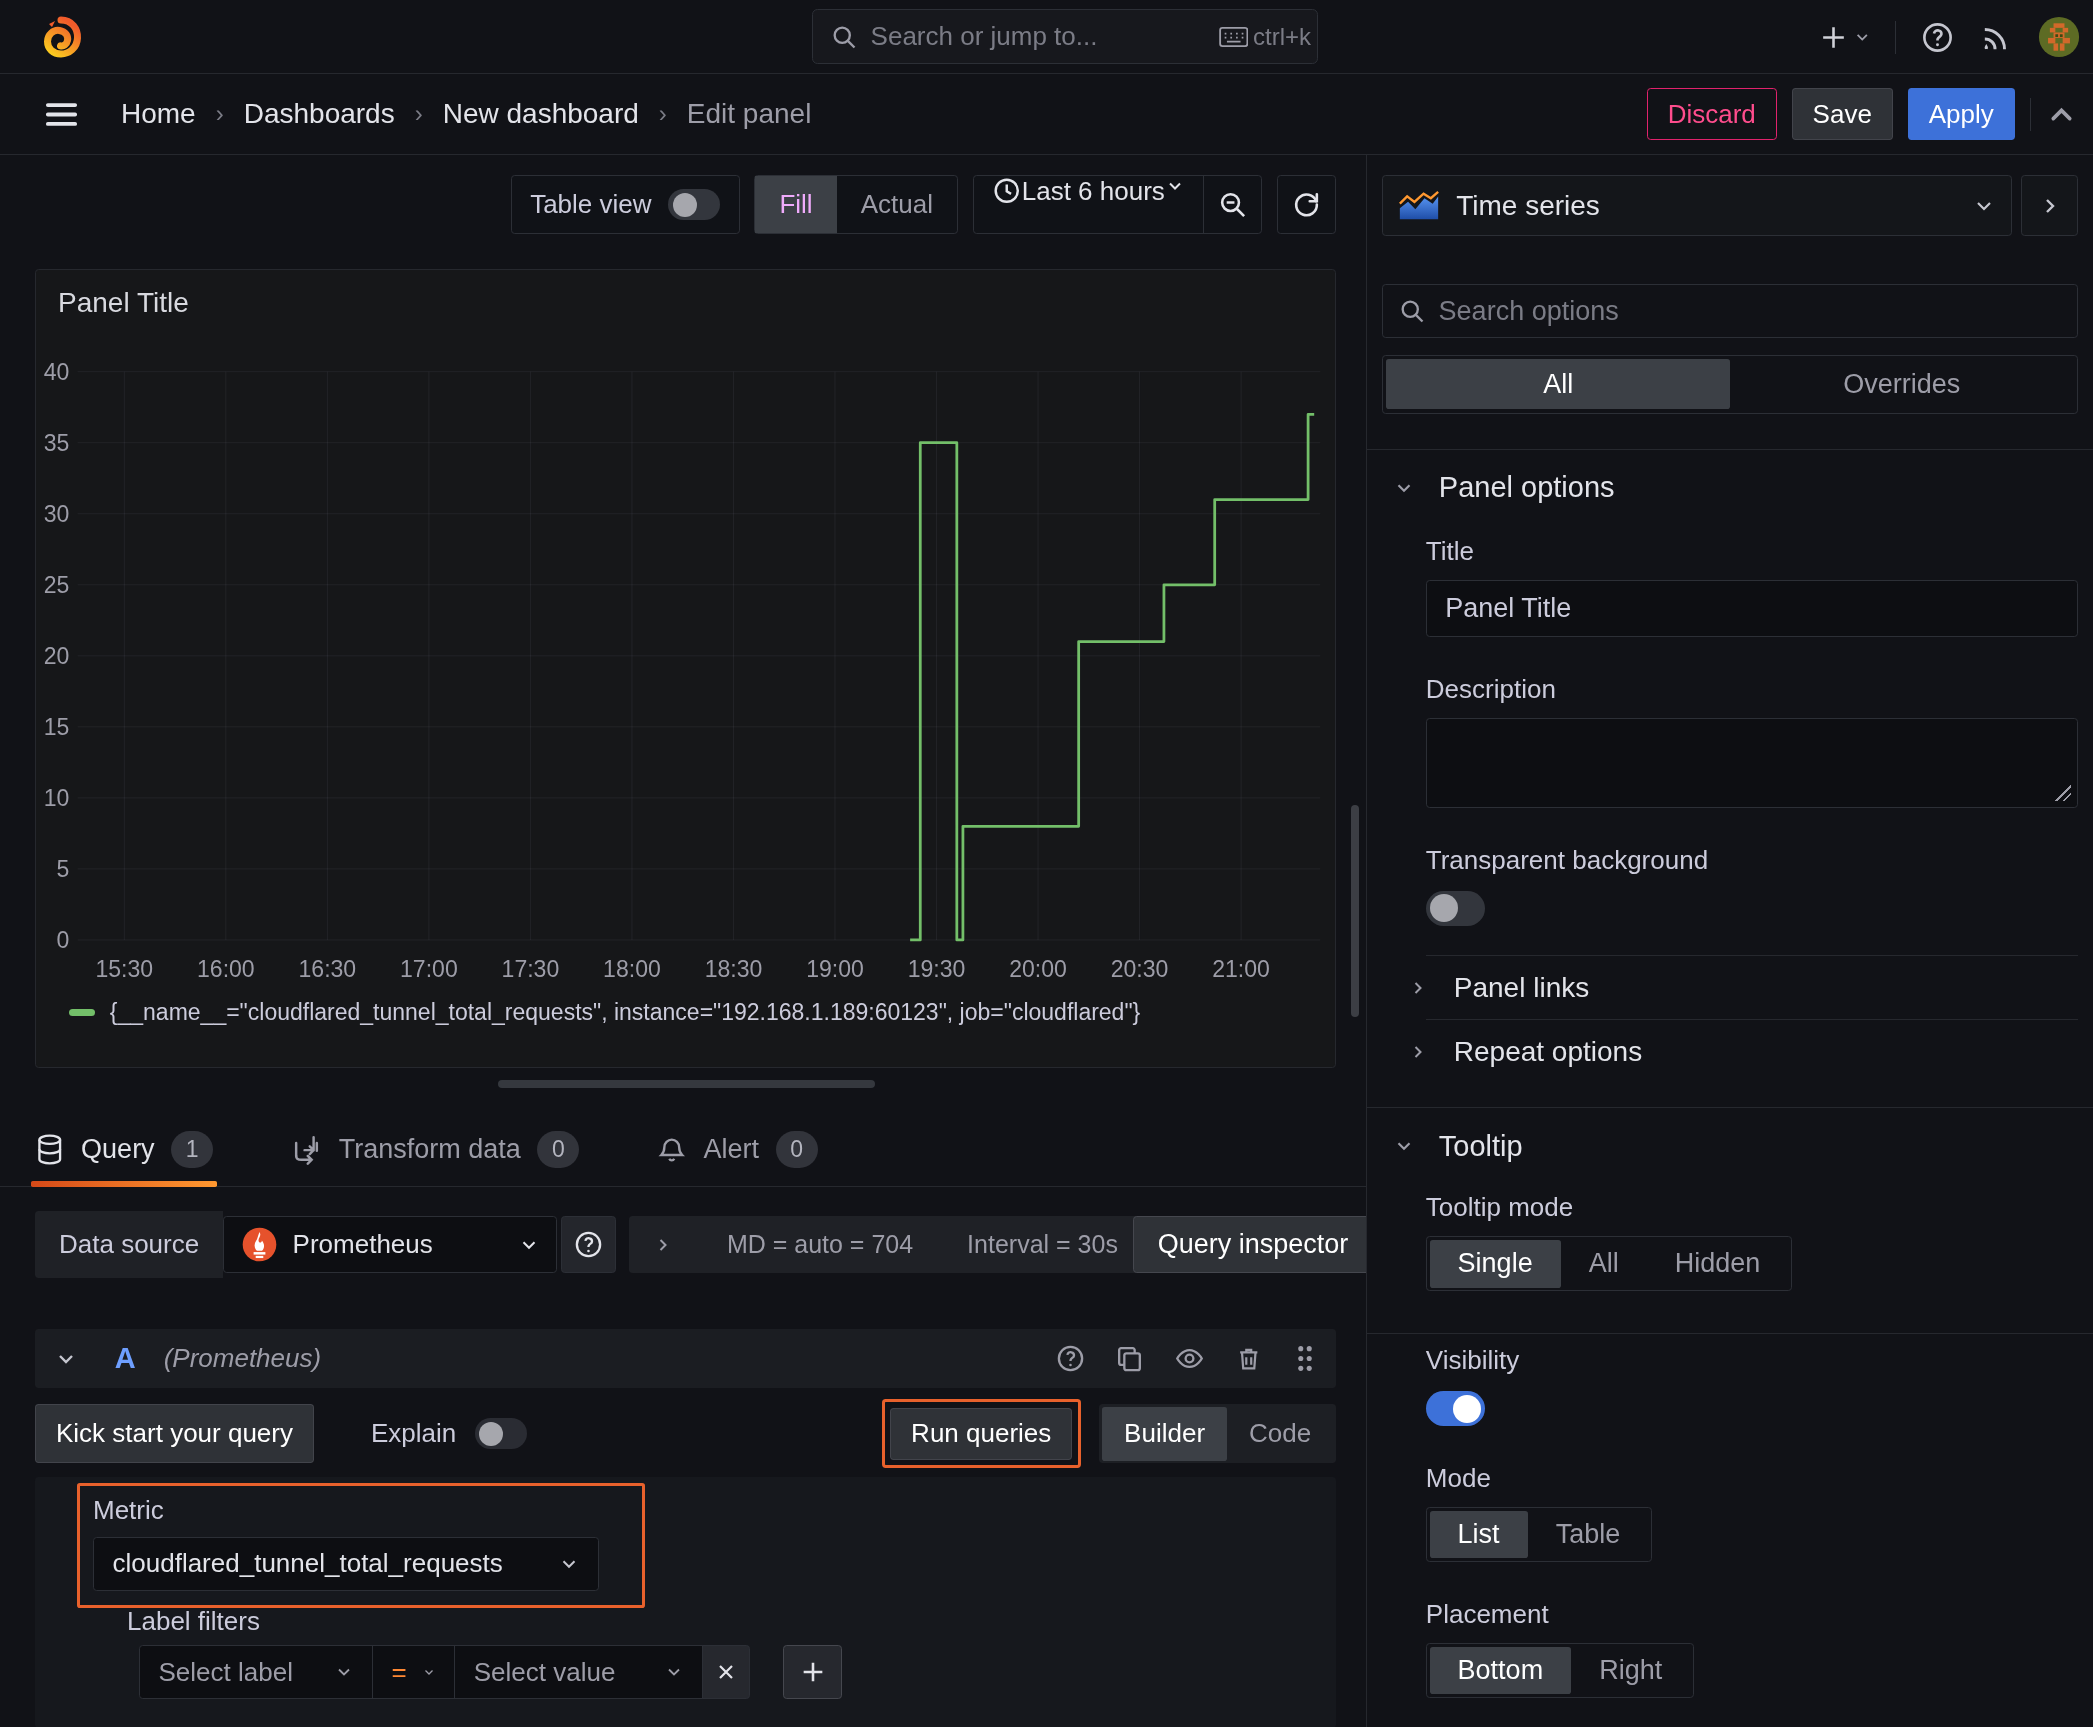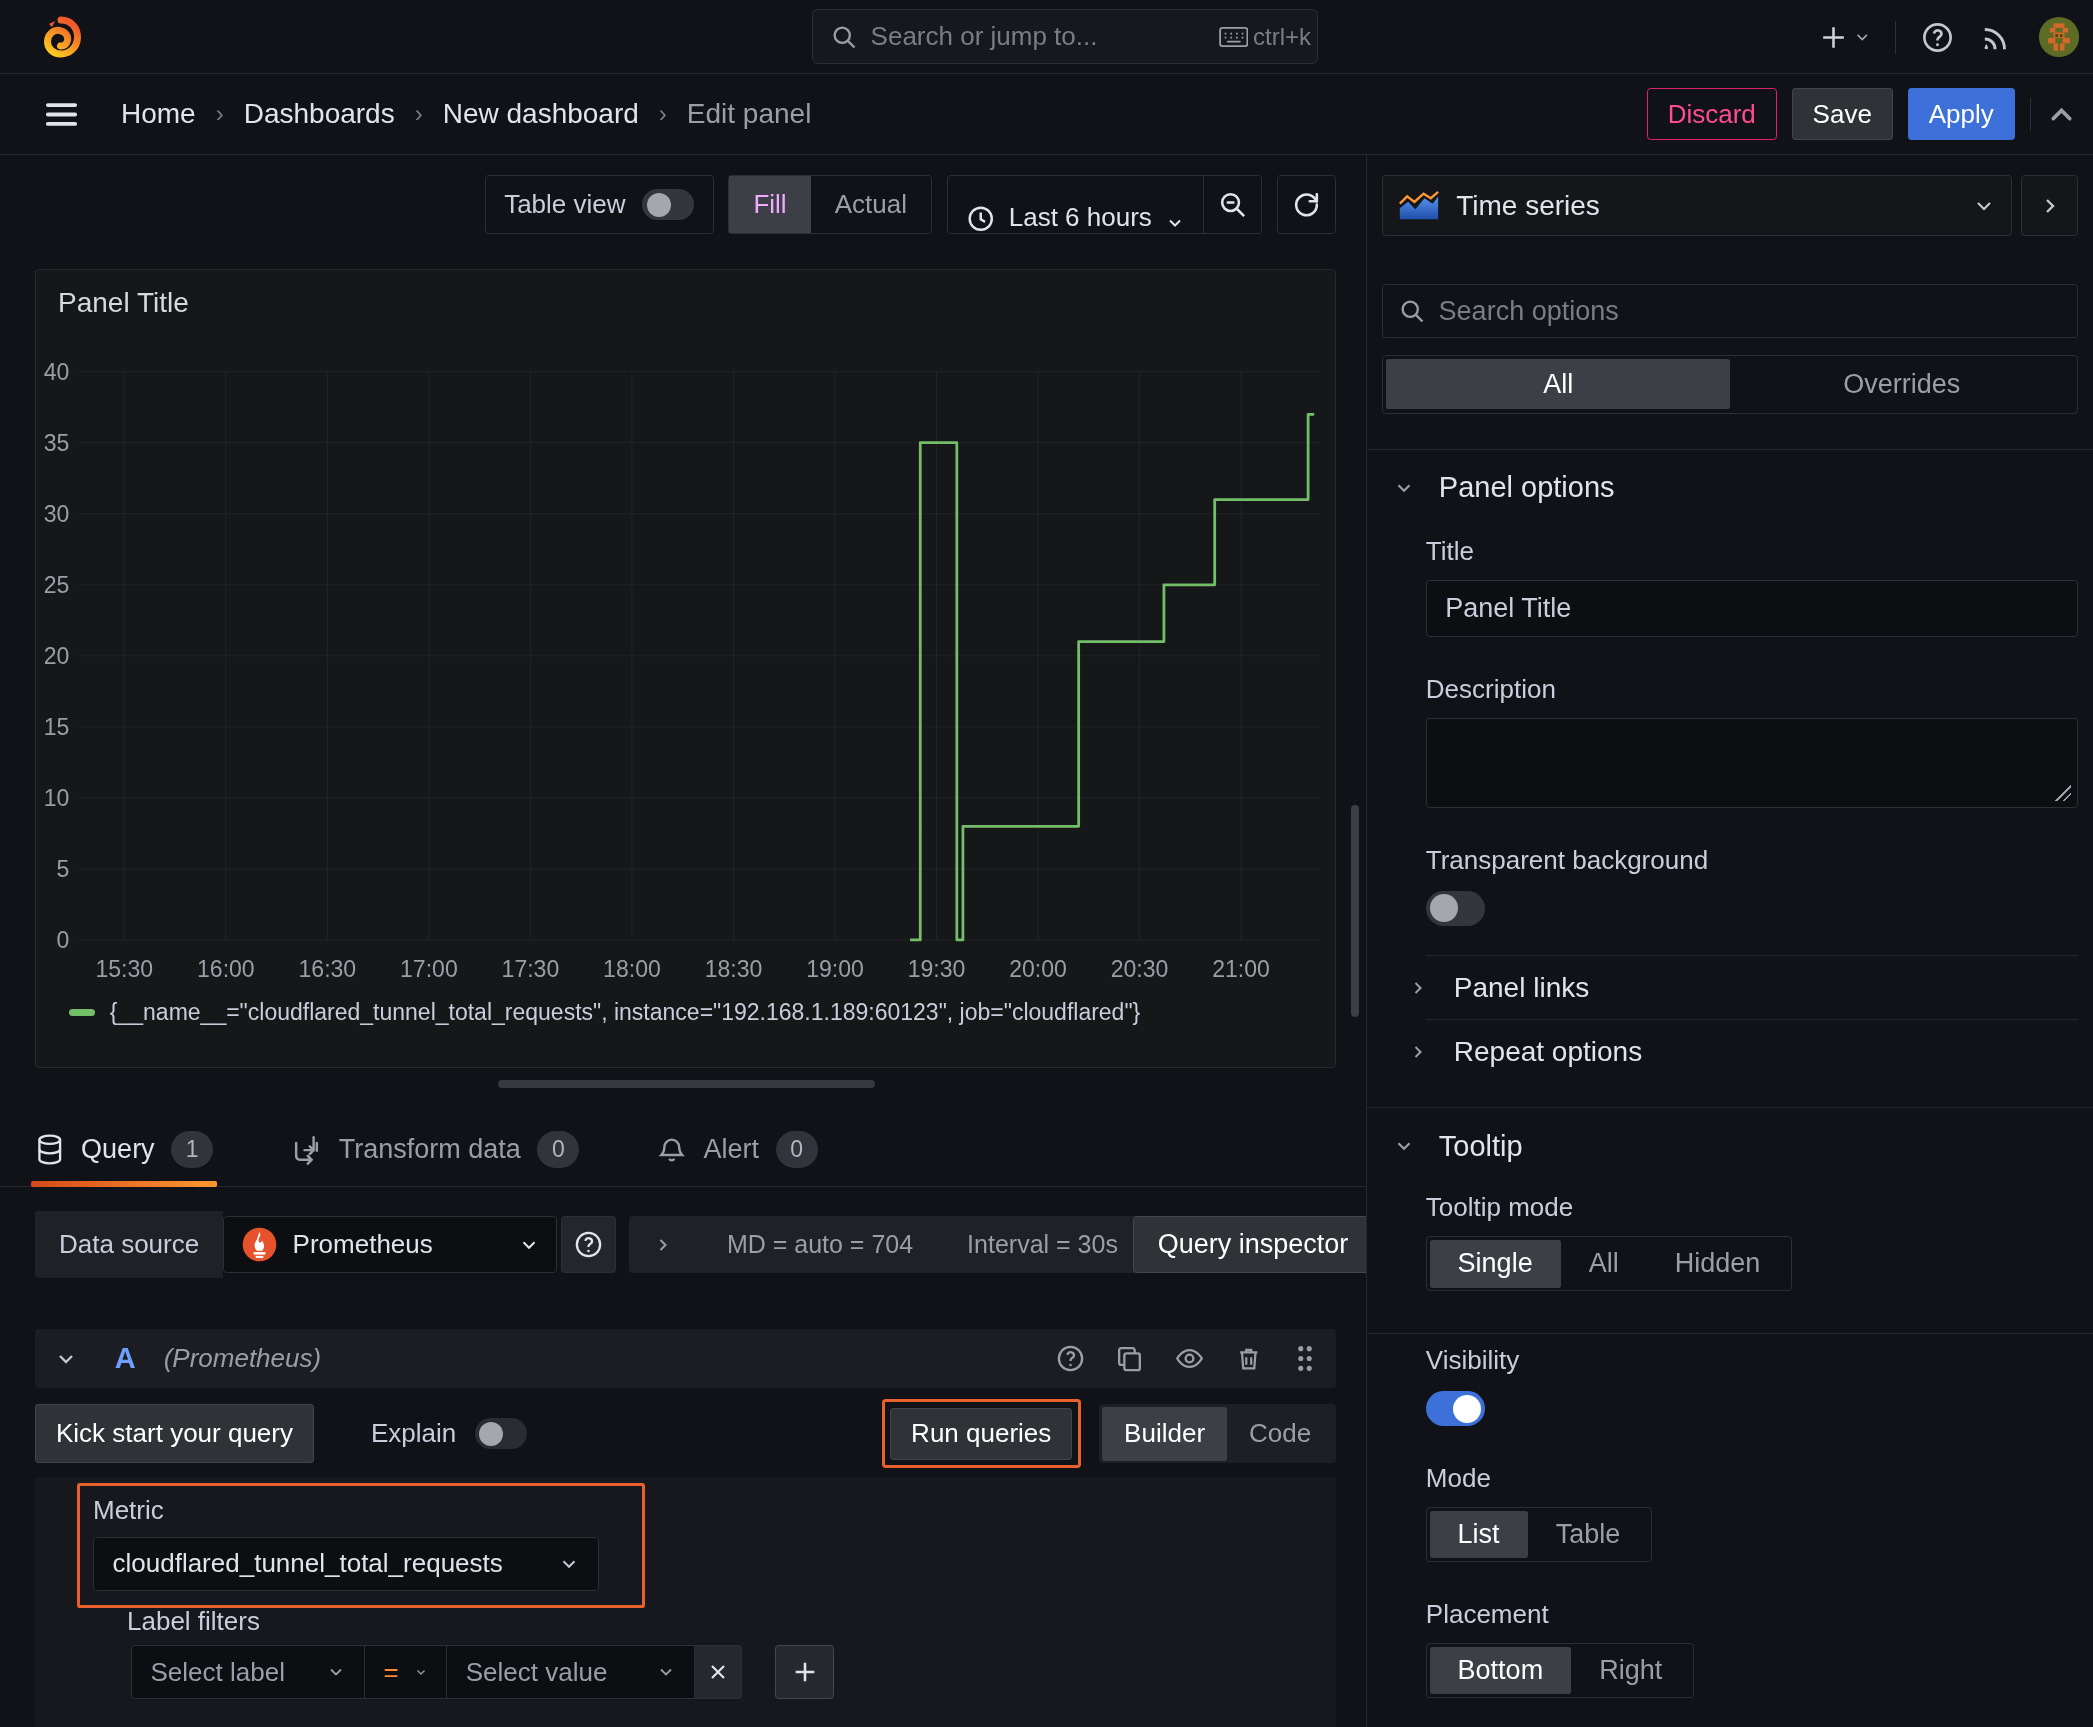--- a/index.html
+++ b/index.html
@@ -37,21 +37,21 @@
   .btn-secondary{background:var(--btn);border:0.9px solid rgba(204,204,220,.12);color:#fff}
   .btn-primary{background:var(--blue);color:#fff}
   
   .main-toolbar{position:absolute;top:175px;right:757px;display:flex;align-items:center;gap:14.8px}
   .box{border:0.9px solid var(--border2);border-radius:3.7px;background:rgba(17,18,23,.6);height:59px;display:flex;align-items:center}
   .tableview{padding:0 18.5px;gap:16.6px;color:var(--text)}
   .seg{display:flex;align-items:stretch;height:59px}
   .seg .s{padding:0 24px;display:flex;align-items:center;color:var(--text2)}
   .seg .s.on{background:var(--sel);color:#f0abfc}
   .timegrp{padding:0}
-  .timegrp .part{display:flex;align-items:flex-end;gap:13px;padding:0 18.5px;height:100%;color:#e3e4ea}
+  .timegrp .part{display:flex;align-items:flex-start;padding:0 18.5px;height:100%;color:#e3e4ea}
   .timegrp .vd{width:0.9px;height:100%;background:var(--border2)}
   .sqbtn{width:57px;height:59px;display:flex;align-items:center;justify-content:center;color:var(--text);}
   
   .chart-panel{position:absolute;left:35px;top:269px;width:1301px;height:799px;background:var(--panel);border:0.9px solid var(--border);border-radius:3.7px}
   .chart-title{position:absolute;left:22px;top:16.6px;font-size:28px;color:#d8d9df}
   #plot{position:absolute;left:0;top:74px}
   .legend-row{position:absolute;left:33px;top:729px;display:flex;align-items:center;gap:14.8px;font-size:23px;color:var(--text)}
   .legend-dash{width:26px;height:7.4px;border-radius:3.7px;background:var(--green)}
   .drag-pill{position:absolute;left:498px;top:1080px;width:377px;height:8.3px;border-radius:4.6px;background:#35383e}
   .vscroll{position:absolute;left:1351px;top:805px;width:8.3px;height:212px;border-radius:4.6px;background:#3c3e44}
@@ -83,21 +83,21 @@
   .bc-group .s.on{background:var(--sel);border-radius:2.8px;color:#fff}
   .builder-panel{position:absolute;left:35px;top:1477px;width:1301px;height:251px;background:var(--bg2);border-radius:3.7px;overflow:hidden}
   .metric-box{position:absolute;left:42px;top:5.5px;width:568px;border:3.7px solid var(--orange);border-radius:2.8px;padding:9.2px 13px 14.8px 13px}
   .field-label{font-size:26px;color:var(--text)}
   .select{background:var(--input);border:0.9px solid var(--border2);border-radius:3.7px;height:54px;display:flex;align-items:center;padding:0 18.5px;color:#e3e4ea;gap:14.8px}
   .metric-box .select{margin-top:11px;width:506px}
   .select .val{flex:1;white-space:nowrap}
   .lf-label{position:absolute;left:92px;top:129px}
   .lf-row{position:absolute;left:92px;top:168px;display:flex;align-items:center}
   .lf-row .select{border-radius:0;margin-left:-0.9px}
-  .lf-row .select:first-child{border-radius:3.7px 0 0 3.7px;margin-left:4px}
+  .lf-row .select:first-child{border-radius:3.7px 0 0 3.7px;margin-left:12px}
   .lf-row .sl{width:234px}
   .lf-row .op{width:83px;color:var(--op)}
   .lf-row .sv{width:249px}
   .xbtn{width:48px;height:54px;background:#26282e;border:0.9px solid var(--border2);border-radius:0 3.7px 3.7px 0;margin-left:-0.9px;display:flex;align-items:center;justify-content:center;color:var(--text)}
   .plusbtn{width:59px;height:54px;background:#26282e;border:0.9px solid var(--btnborder);border-radius:3.7px;margin-left:33px;display:flex;align-items:center;justify-content:center;color:var(--text)}
   .ghost{color:var(--text2)}
   
   .options{position:absolute;left:1366px;top:155px;width:727px;height:1573px;border-left:0.9px solid var(--border);background:var(--bg);padding:0 14.8px;overflow:hidden}
   .viz-row{margin-top:20px;display:flex;gap:9.2px}
   .viz-select{flex:1;height:61px;border:0.9px solid var(--border2);border-radius:3.7px;background:#14161a;display:flex;align-items:center;padding:0 14.8px;gap:16.6px}

